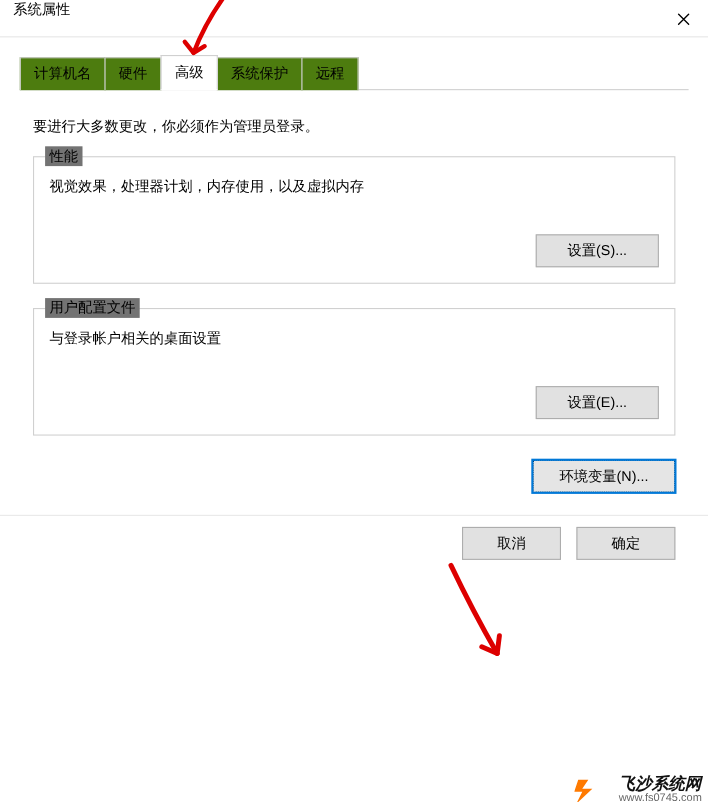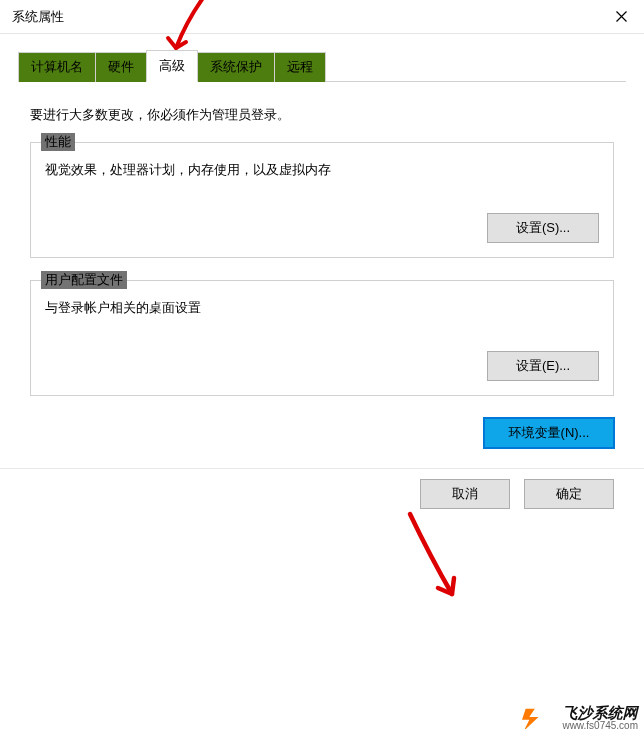--- a/index.html
+++ b/index.html
@@ -14,21 +14,20 @@
     }
     .window {
       width: 100%;
       height: 100%;
       background: #fff;
       position: relative;
     }
     .titlebar {
       height: 34px;
       display: flex;
-      align-items: center;
       justify-content: space-between;
       padding: 0 0 0 12px;
       border-bottom: 1px solid #e5e5e5;
     }
     .titlebar-title {
       font-size: 13px;
       color: #000;
     }
     .close-btn {
       width: 46px;
@@ -123,21 +122,21 @@
       padding: 0 14px;
       font-family: inherit;
     }
     .btn.env {
       min-width: 130px;
     }
     .btn.highlighted {
       outline: 2px solid #0078d7;
       outline-offset: -1px;
       border: 1px dotted #000;
-      background: #0ea5e9;
+      background: #e5e5e5;
     }
 
     .env-row {
       display: flex;
       justify-content: flex-end;
       padding: 0 30px 20px 30px;
       margin-top: 6px;
     }
 
     .footer {

